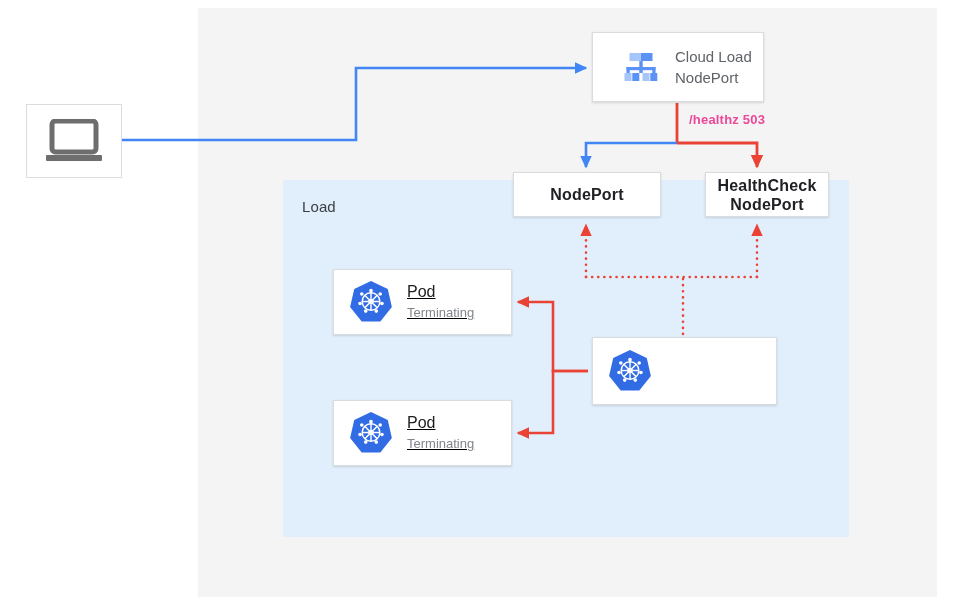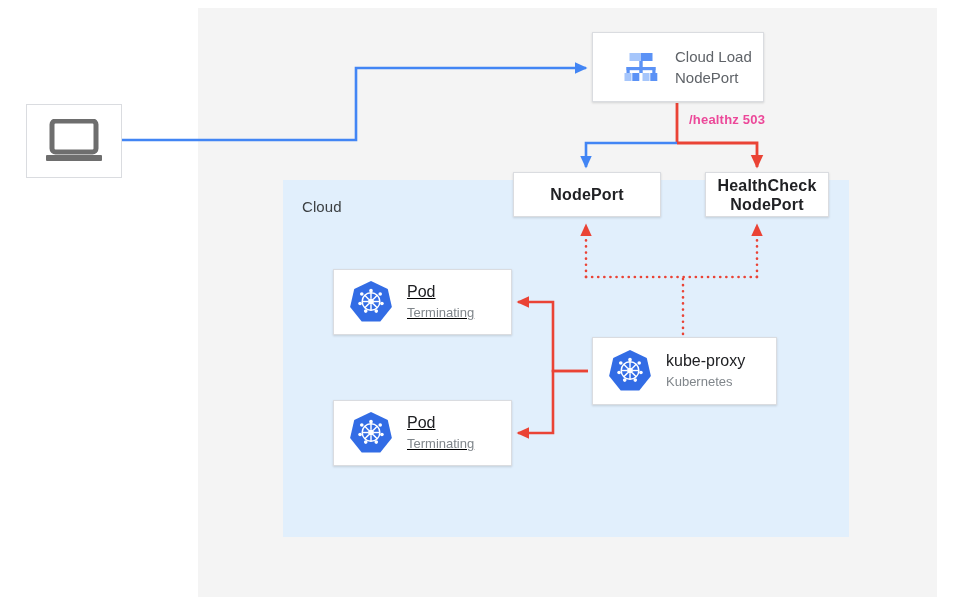--- a/index.html
+++ b/index.html
@@ -148,21 +148,21 @@
     letter-spacing: 0.2px;
   }
 </style>
 </head>
 <body>
 
 <div id="canvas">
 
   <div class="gray-panel"></div>
   <div class="nodes-region"></div>
-  <div class="nodes-label">Cloud</div>
+  <div class="nodes-label">Load</div>
 
   <svg width="953" height="612" style="position:absolute;left:0;top:0;pointer-events:none;">
     <defs>
       <marker id="arrowBlue" viewBox="0 0 10 10" refX="8.5" refY="5" markerWidth="5.2" markerHeight="5.2" orient="auto-start-reverse">
         <path d="M 0 0.6 L 9.6 5 L 0 9.4 z" fill="#4285f4"></path>
       </marker>
       <marker id="arrowRed" viewBox="0 0 10 10" refX="8.5" refY="5" markerWidth="5.2" markerHeight="5.2" orient="auto-start-reverse">
         <path d="M 0 0.6 L 9.6 5 L 0 9.4 z" fill="#ea4335"></path>
       </marker>
       <marker id="arrowRedDot" viewBox="0 0 10 10" refX="8.5" refY="5" markerWidth="5.0" markerHeight="5.0" orient="auto-start-reverse">
@@ -312,19 +312,15 @@
       <g fill="#ffffff">
         <circle cx="24" cy="12.2" r="1.9"></circle>
         <circle cx="33.6" cy="15.6" r="1.9"></circle>
         <circle cx="35.4" cy="25.6" r="1.9"></circle>
         <circle cx="29.5" cy="33.5" r="1.9"></circle>
         <circle cx="18.5" cy="33.5" r="1.9"></circle>
         <circle cx="12.6" cy="25.6" r="1.9"></circle>
         <circle cx="14.4" cy="15.6" r="1.9"></circle>
       </g>
     </svg>
-    <div class="node-text">
-      <div class="node-title">kube-proxy</div>
-      <div class="node-sub">Kubernetes</div>
-    </div>
   </div>
 
 </div>
 
 </body></html>

